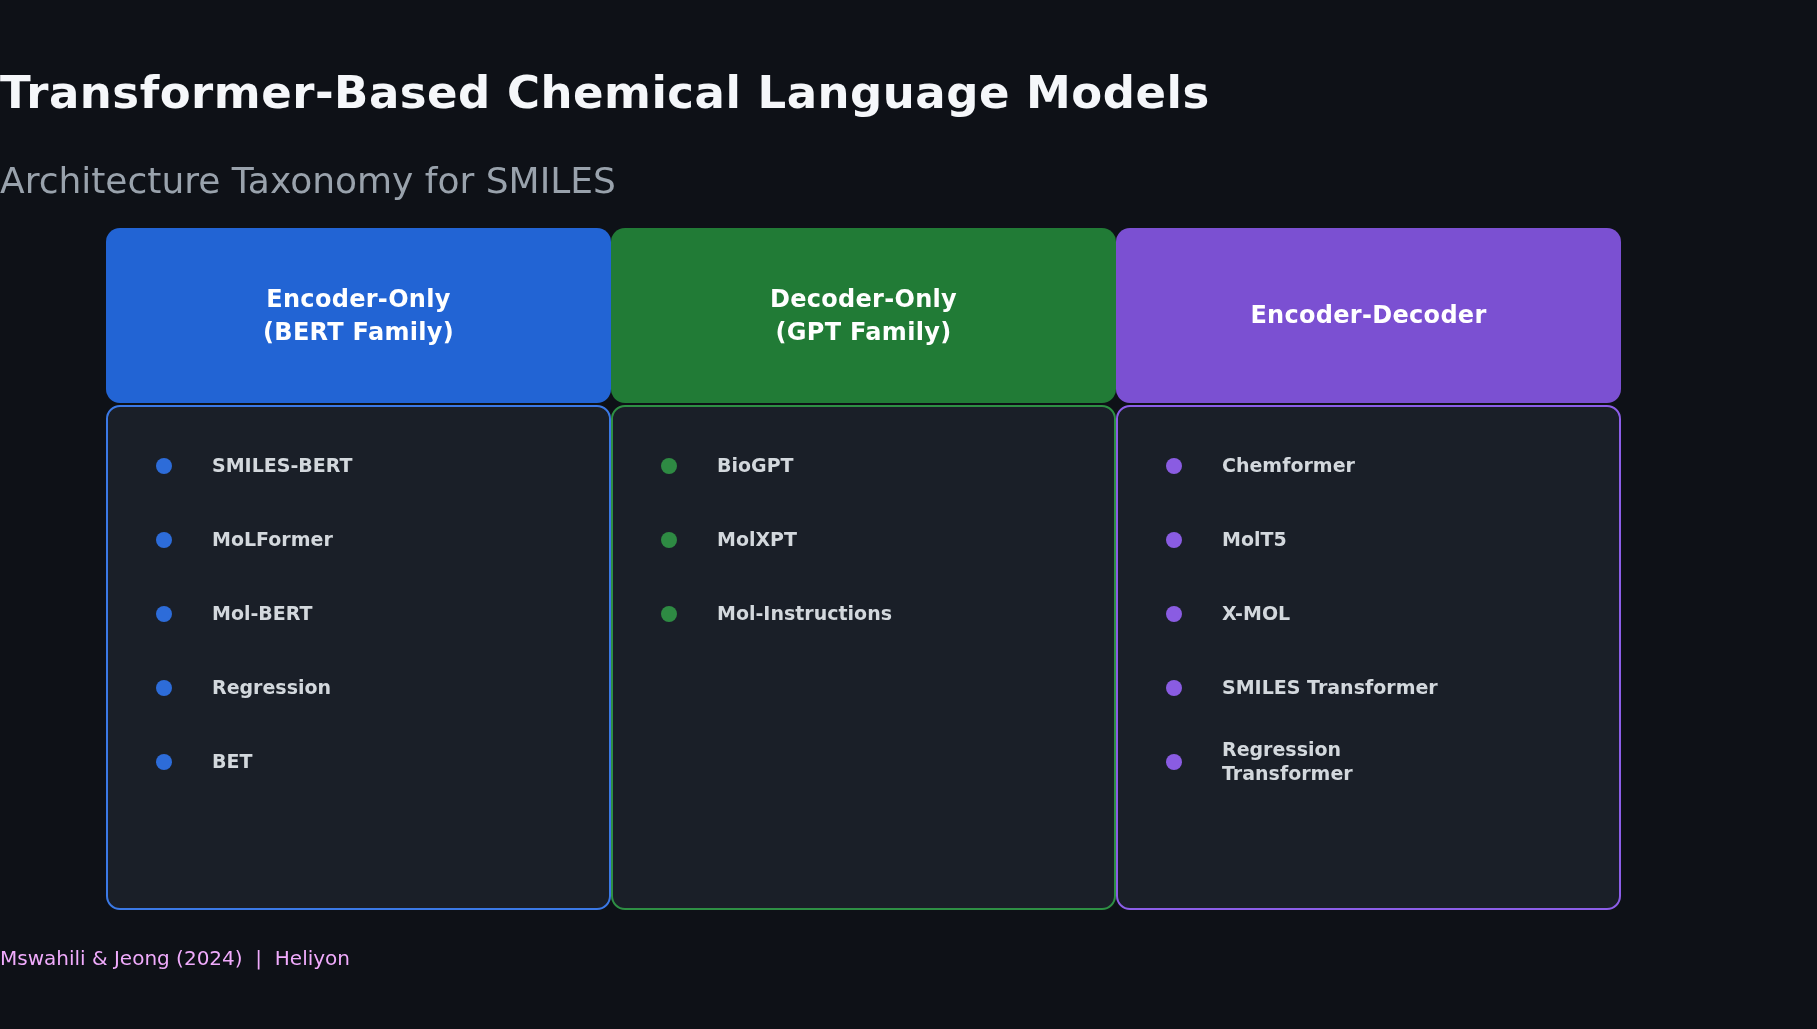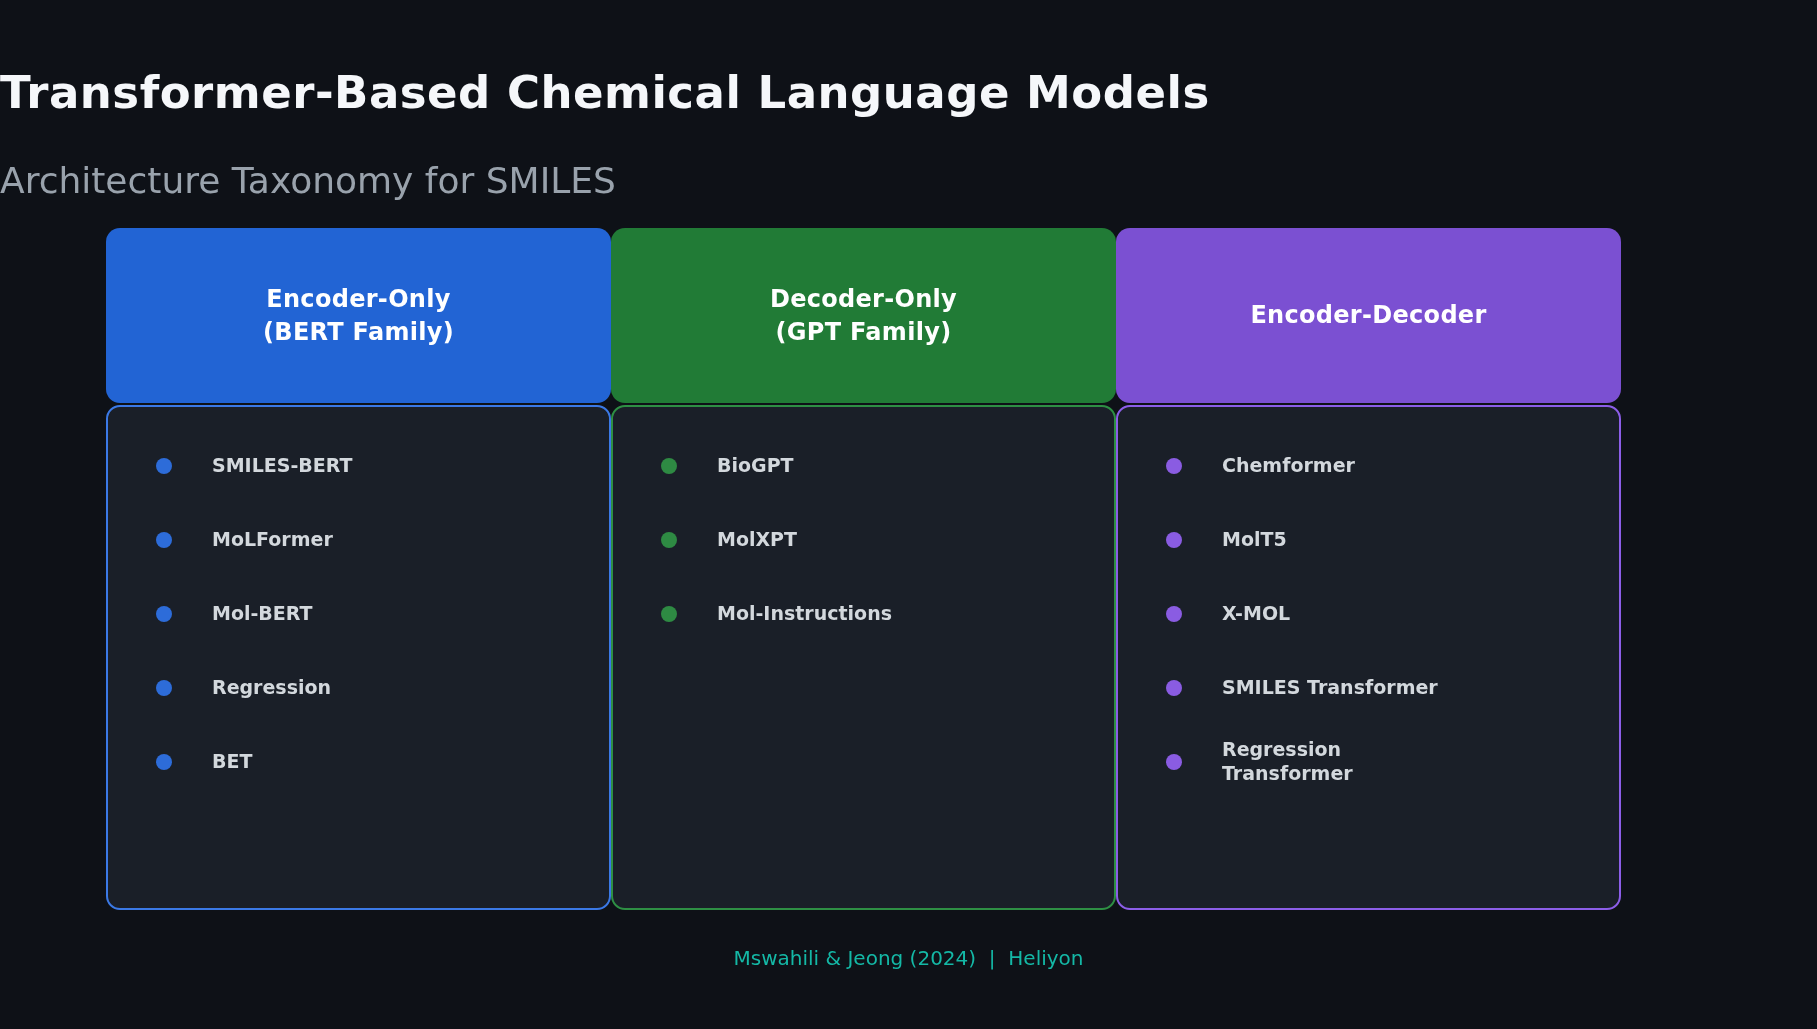--- a/index.html
+++ b/index.html
@@ -91,22 +91,22 @@
     color: #d3d8dd;
     font-size: 19px;
     line-height: 1.25;
     white-space: pre-line;
   }
   .footer {
     position: absolute;
     top: 946px;
     left: 0;
     width: 100%;
-    text-align: center;
-    color: #14b8a6;
+    text-align: left;
+    color: #f0abfc;
     font-size: 20px;
     white-space: pre;
   }
 </style>
 </head>
 <body>
 
 <div class="canvas">
 
   <div class="title">Transformer-Based Chemical Language Models</div>

